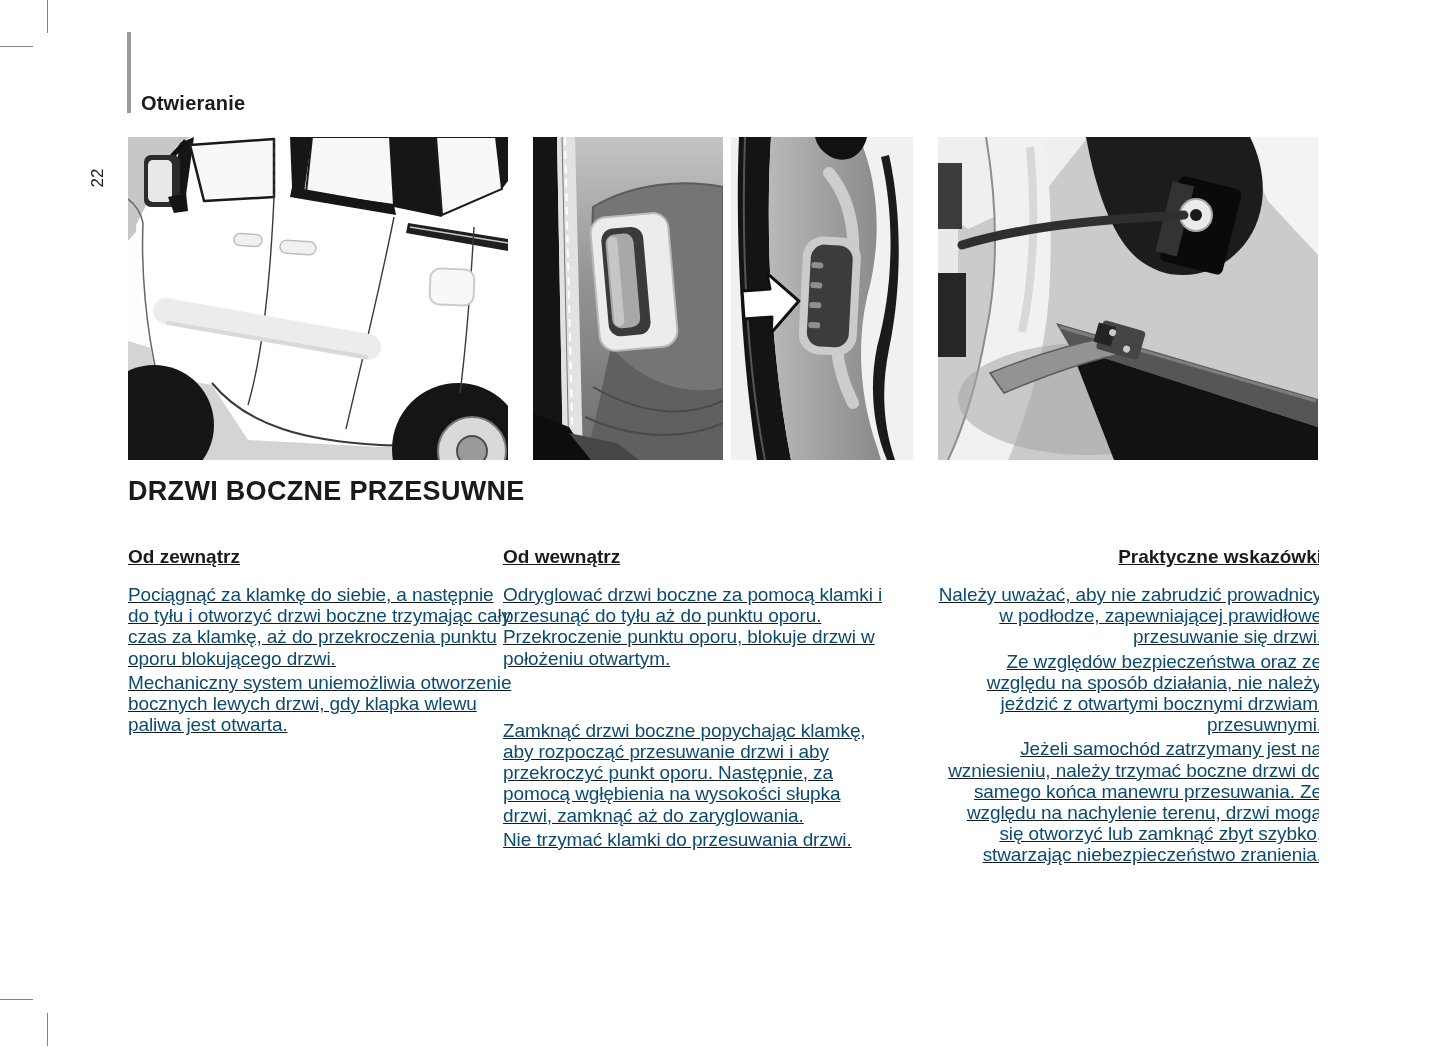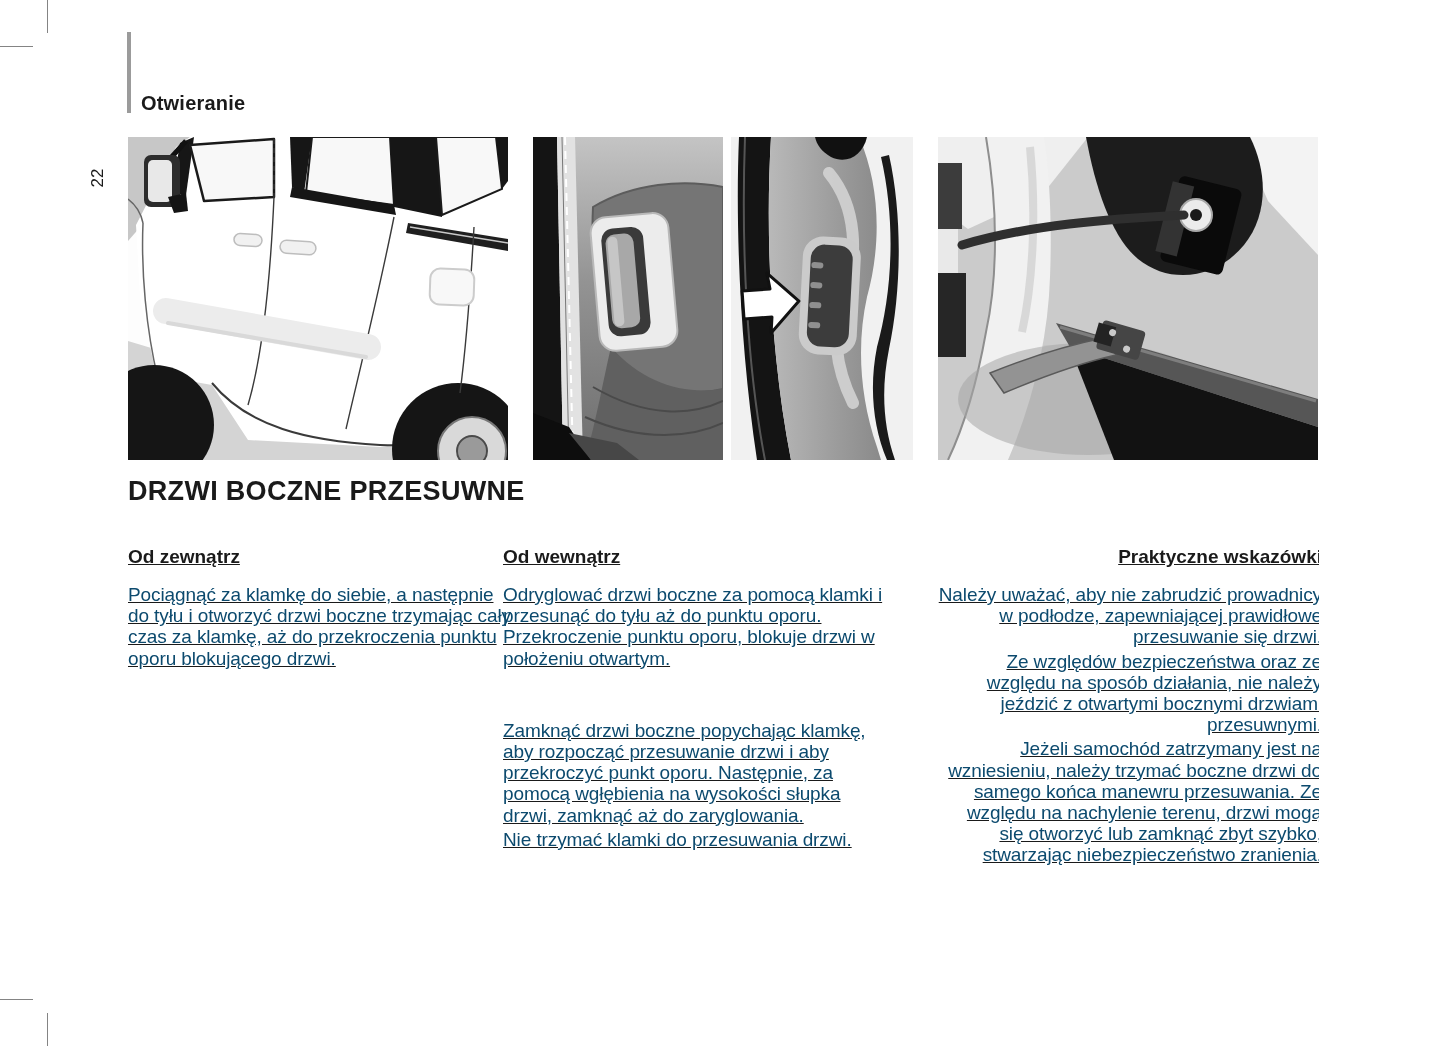--- a/index.html
+++ b/index.html
@@ -185,20 +185,21 @@
         <circle cx="190" cy="210" r="3.5" fill="#c9c9c9"></circle>
       </g>
     </svg>
   </div>
 
   <div class="main-heading">DRZWI BOCZNE PRZESUWNE</div>
 
   <div class="col" id="col-1">
     <h3 class="subheading">Od zewnątrz</h3>
     <p>Pociągnąć za klamkę do siebie, a następnie do tyłu i otworzyć drzwi boczne trzymając cały czas za klamkę, aż do przekroczenia punktu oporu blokującego drzwi.</p>
+    <p>Mechaniczny system uniemożliwia otworzenie bocznych lewych drzwi, gdy klapka wlewu paliwa jest otwarta.</p>
   </div>
 
   <div class="col" id="col-2">
     <h3 class="subheading">Od wewnątrz</h3>
     <p>Odryglować drzwi boczne za pomocą klamki i przesunąć do tyłu aż do punktu oporu. Przekroczenie punktu oporu, blokuje drzwi w położeniu otwartym.</p>
     <p class="spaced">Zamknąć drzwi boczne popychając klamkę, aby rozpocząć przesuwanie drzwi i aby przekroczyć punkt oporu. Następnie, za pomocą wgłębienia na wysokości słupka drzwi, zamknąć aż do zaryglowania.</p>
     <p>Nie trzymać klamki do przesuwania drzwi.</p>
   </div>
 
   <div class="col" id="col-3">

